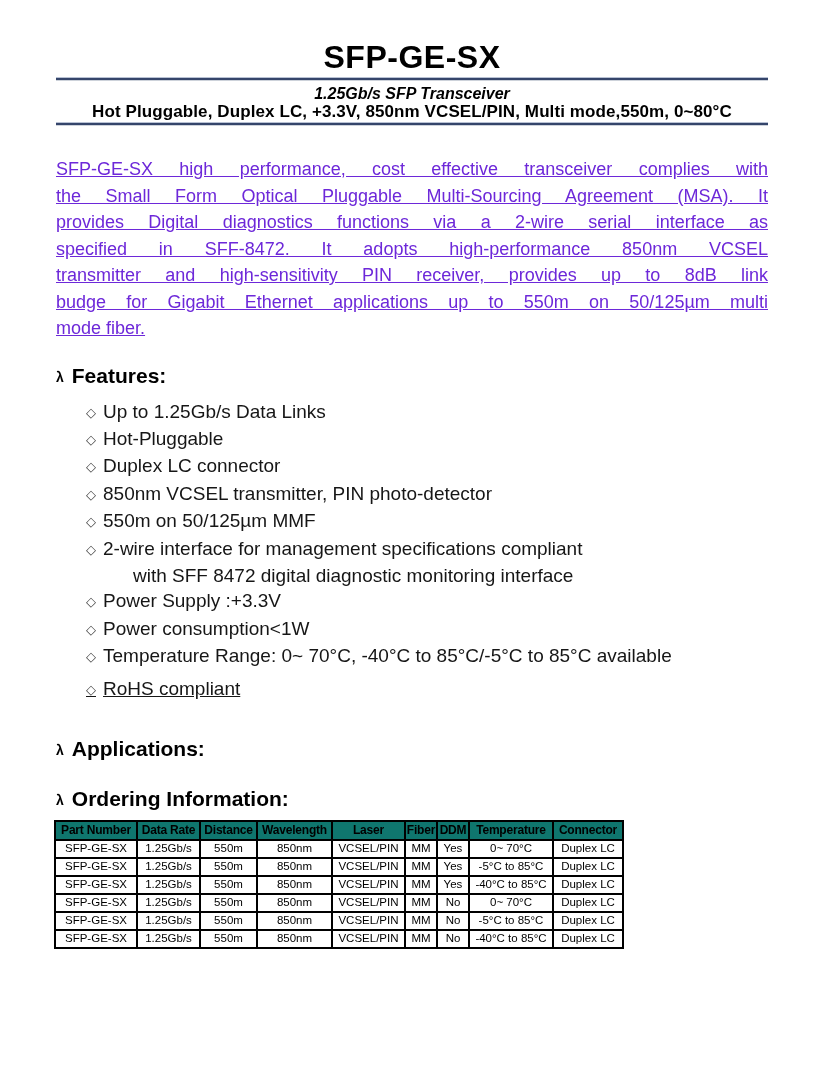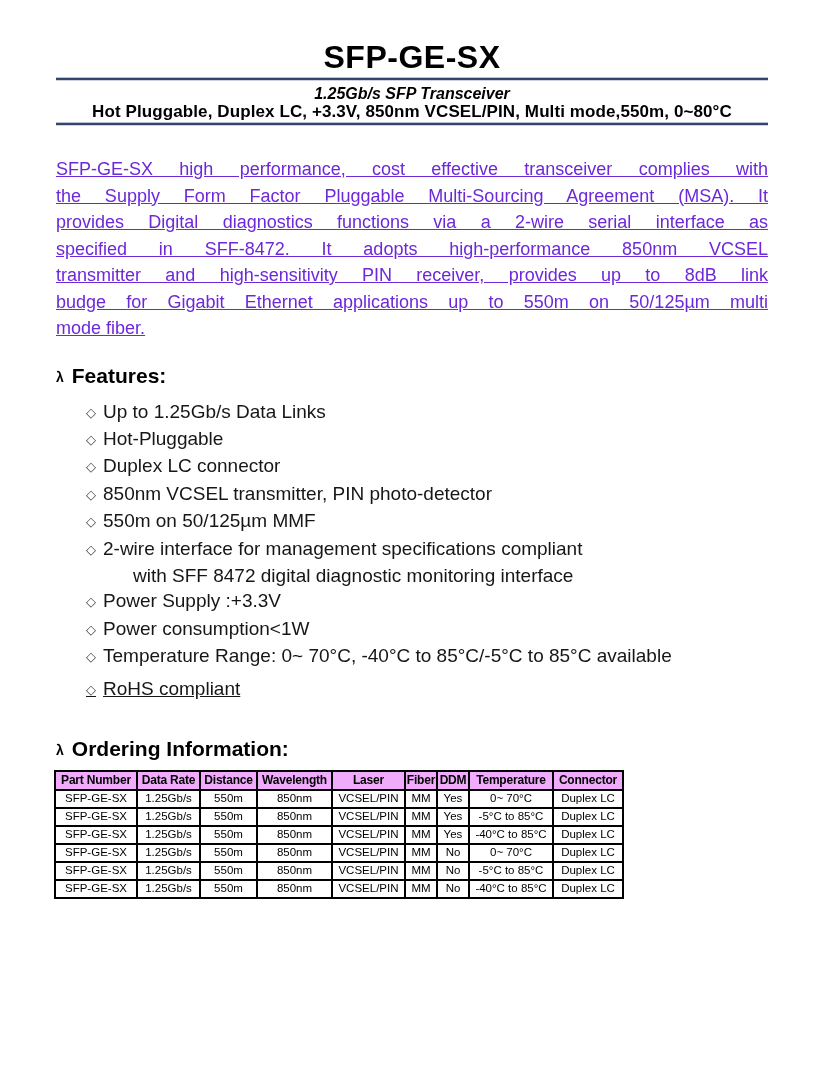--- a/index.html
+++ b/index.html
@@ -48,21 +48,21 @@
 
   
   .order-table{
     border-collapse:collapse;table-layout:fixed;width:563px;margin-top:7px;
     margin-left:-2px;
   }
   .order-table th,.order-table td{
     border:2px solid #000;text-align:center;overflow:hidden;white-space:nowrap;
   }
   .order-table th{
-    background:#f0abfc;font-weight:bold;font-size:12px;line-height:13px;
+    background:#0f766e;font-weight:bold;font-size:12px;line-height:13px;
     padding:2px 0;color:#000;letter-spacing:-0.2px;
   }
   .order-table td{
     font-size:11.5px;line-height:13px;padding:1.5px 0;color:#000;
   }
   .c0{width:80px}.c1{width:61px}.c2{width:55px}.c3{width:73px}.c4{width:71px}
   .c5{width:30px}.c6{width:30px}.c7{width:82px}.c8{width:68px}
 </style>
 </head>
 <body>
@@ -70,21 +70,21 @@
 <div class="page">
 
   <div class="title">SFP-GE-SX</div>
   <div class="rule"></div>
   <div class="sub1">1.25Gb/s SFP Transceiver</div>
   <div class="sub2">Hot Pluggable, Duplex LC, +3.3V, 850nm VCSEL/PIN, Multi mode,550m, 0~80°C</div>
   <div class="rule"></div>
 
   <div class="intro" id="intro">
       <div class="jline">SFP-GE-SX high performance, cost effective transceiver complies with</div>
-      <div class="jline">the Supply Form Factor Pluggable Multi-Sourcing Agreement (MSA). It</div>
+      <div class="jline">the Small Form Optical Pluggable Multi-Sourcing Agreement (MSA). It</div>
       <div class="jline">provides Digital diagnostics functions via a 2-wire serial interface as</div>
       <div class="jline">specified in SFF-8472. It adopts high-performance 850nm VCSEL</div>
       <div class="jline">transmitter and high-sensitivity PIN receiver, provides up to 8dB link</div>
       <div class="jline">budge for Gigabit Ethernet applications up to 550m on 50/125µm multi</div>
       <div class="jline last">mode fiber.</div>
     </div>
 
   <div class="section">
     <div class="sec-head">
       <span class="lam">λ</span><span>Features:</span>
@@ -98,20 +98,23 @@
         <div class="li"><span class="dia">◇</span><span>2-wire interface for management specifications compliant</span></div>
         <div class="li-cont">with SFF 8472 digital diagnostic monitoring interface</div>
         <div class="li"><span class="dia">◇</span><span>Power Supply :+3.3V</span></div>
         <div class="li"><span class="dia">◇</span><span>Power consumption&lt;1W</span></div>
         <div class="li"><span class="dia">◇</span><span>Temperature Range: 0~ 70°C, -40°C to 85°C/-5°C to 85°C available</span></div>
         <div class="li"><span class="dia">◇</span><span>RoHS compliant</span></div>
       </div>
   </div>
 
   <div class="section apps">
+    <div class="sec-head">
+      <span class="lam">λ</span><span>Applications:</span>
+    </div>
   </div>
 
   <div class="section order">
     <div class="sec-head">
       <span class="lam">λ</span><span>Ordering Information:</span>
     </div>
     <table class="order-table">
       <thead>
           <tr id="order-head">
             <th class="c0">Part Number</th>

